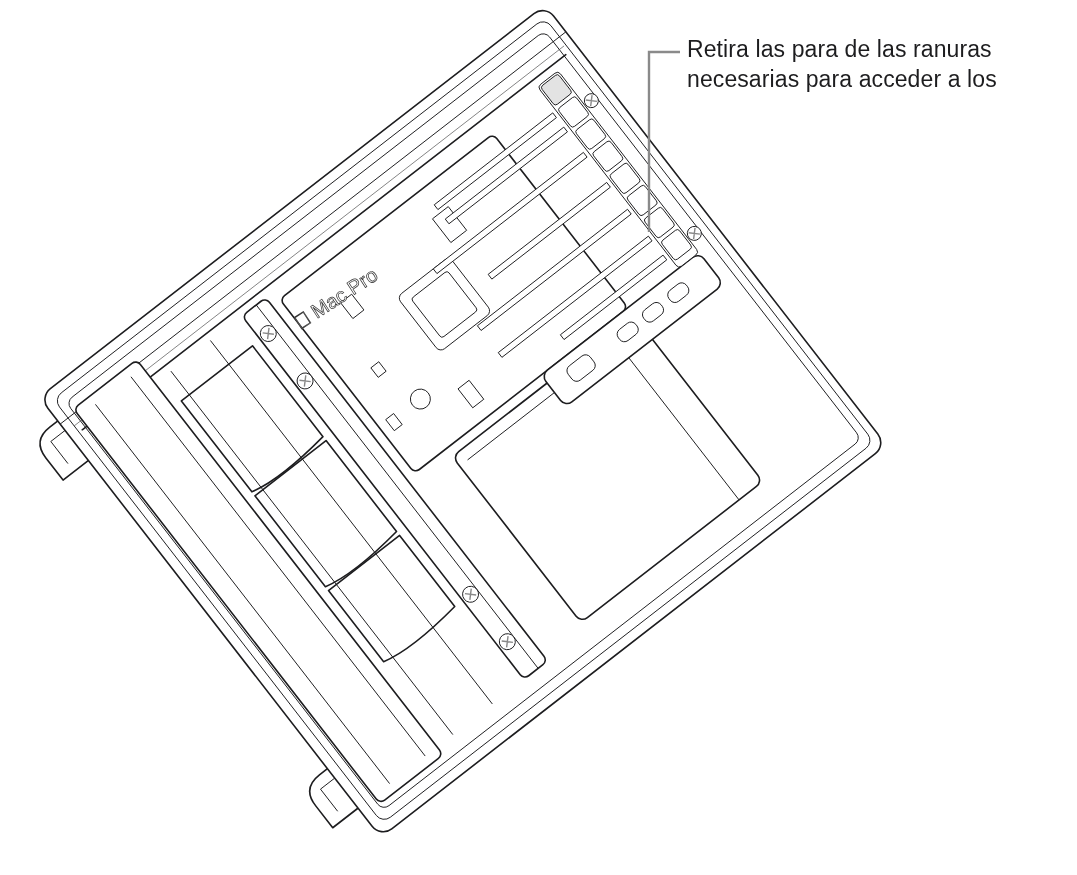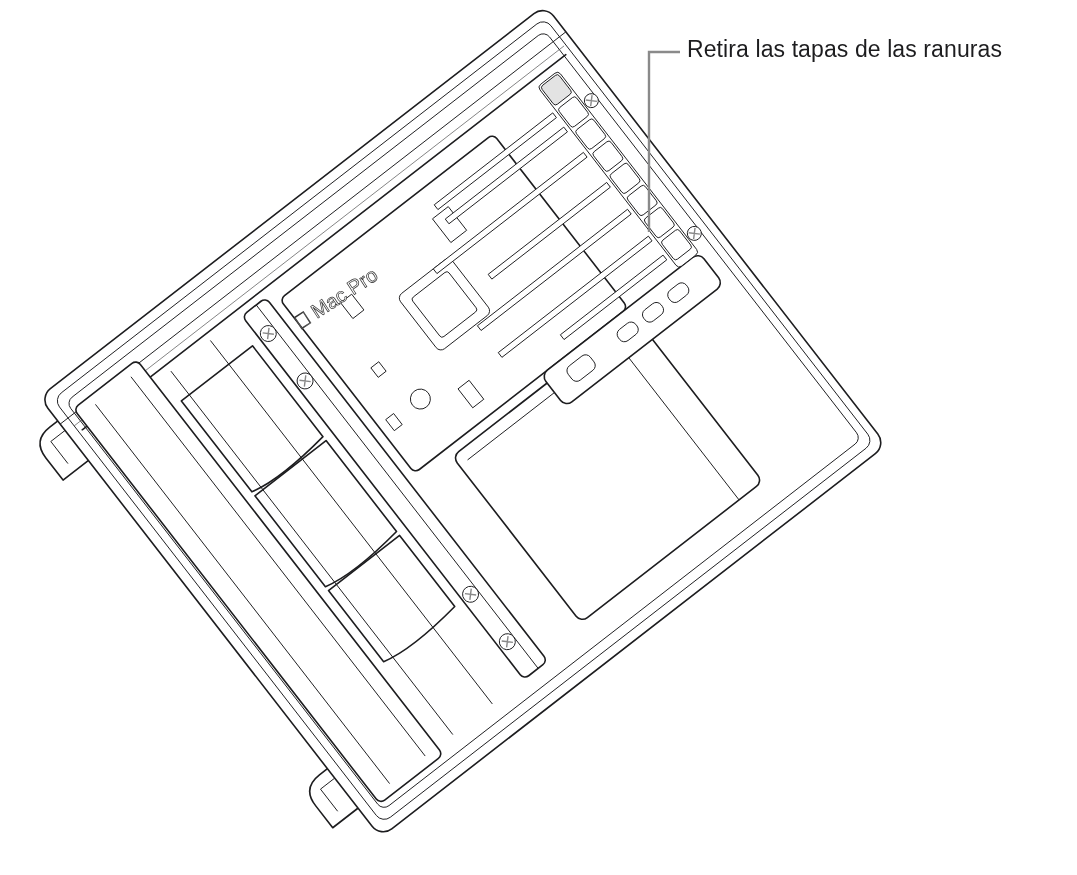--- a/index.html
+++ b/index.html
@@ -136,14 +136,15 @@
 
   <g transform="translate(300,330) rotate(-33)">
     <text class="logo-text" x="0" y="0"></text>
     <text class="logo-text" x="20" y="0">Mac Pro</text>
   </g>
 
   <path class="leader" d="M 680 52 L 649 52 L 649 232"></path>
 </svg>
 
 <div class="callout-text">
-  <span>Retira las tapas de las ranuras</span>
+  <span>Retira las para de las ranuras</span>
+  <span>necesarias para acceder a los</span>
 </div>
 
 </body></html>

